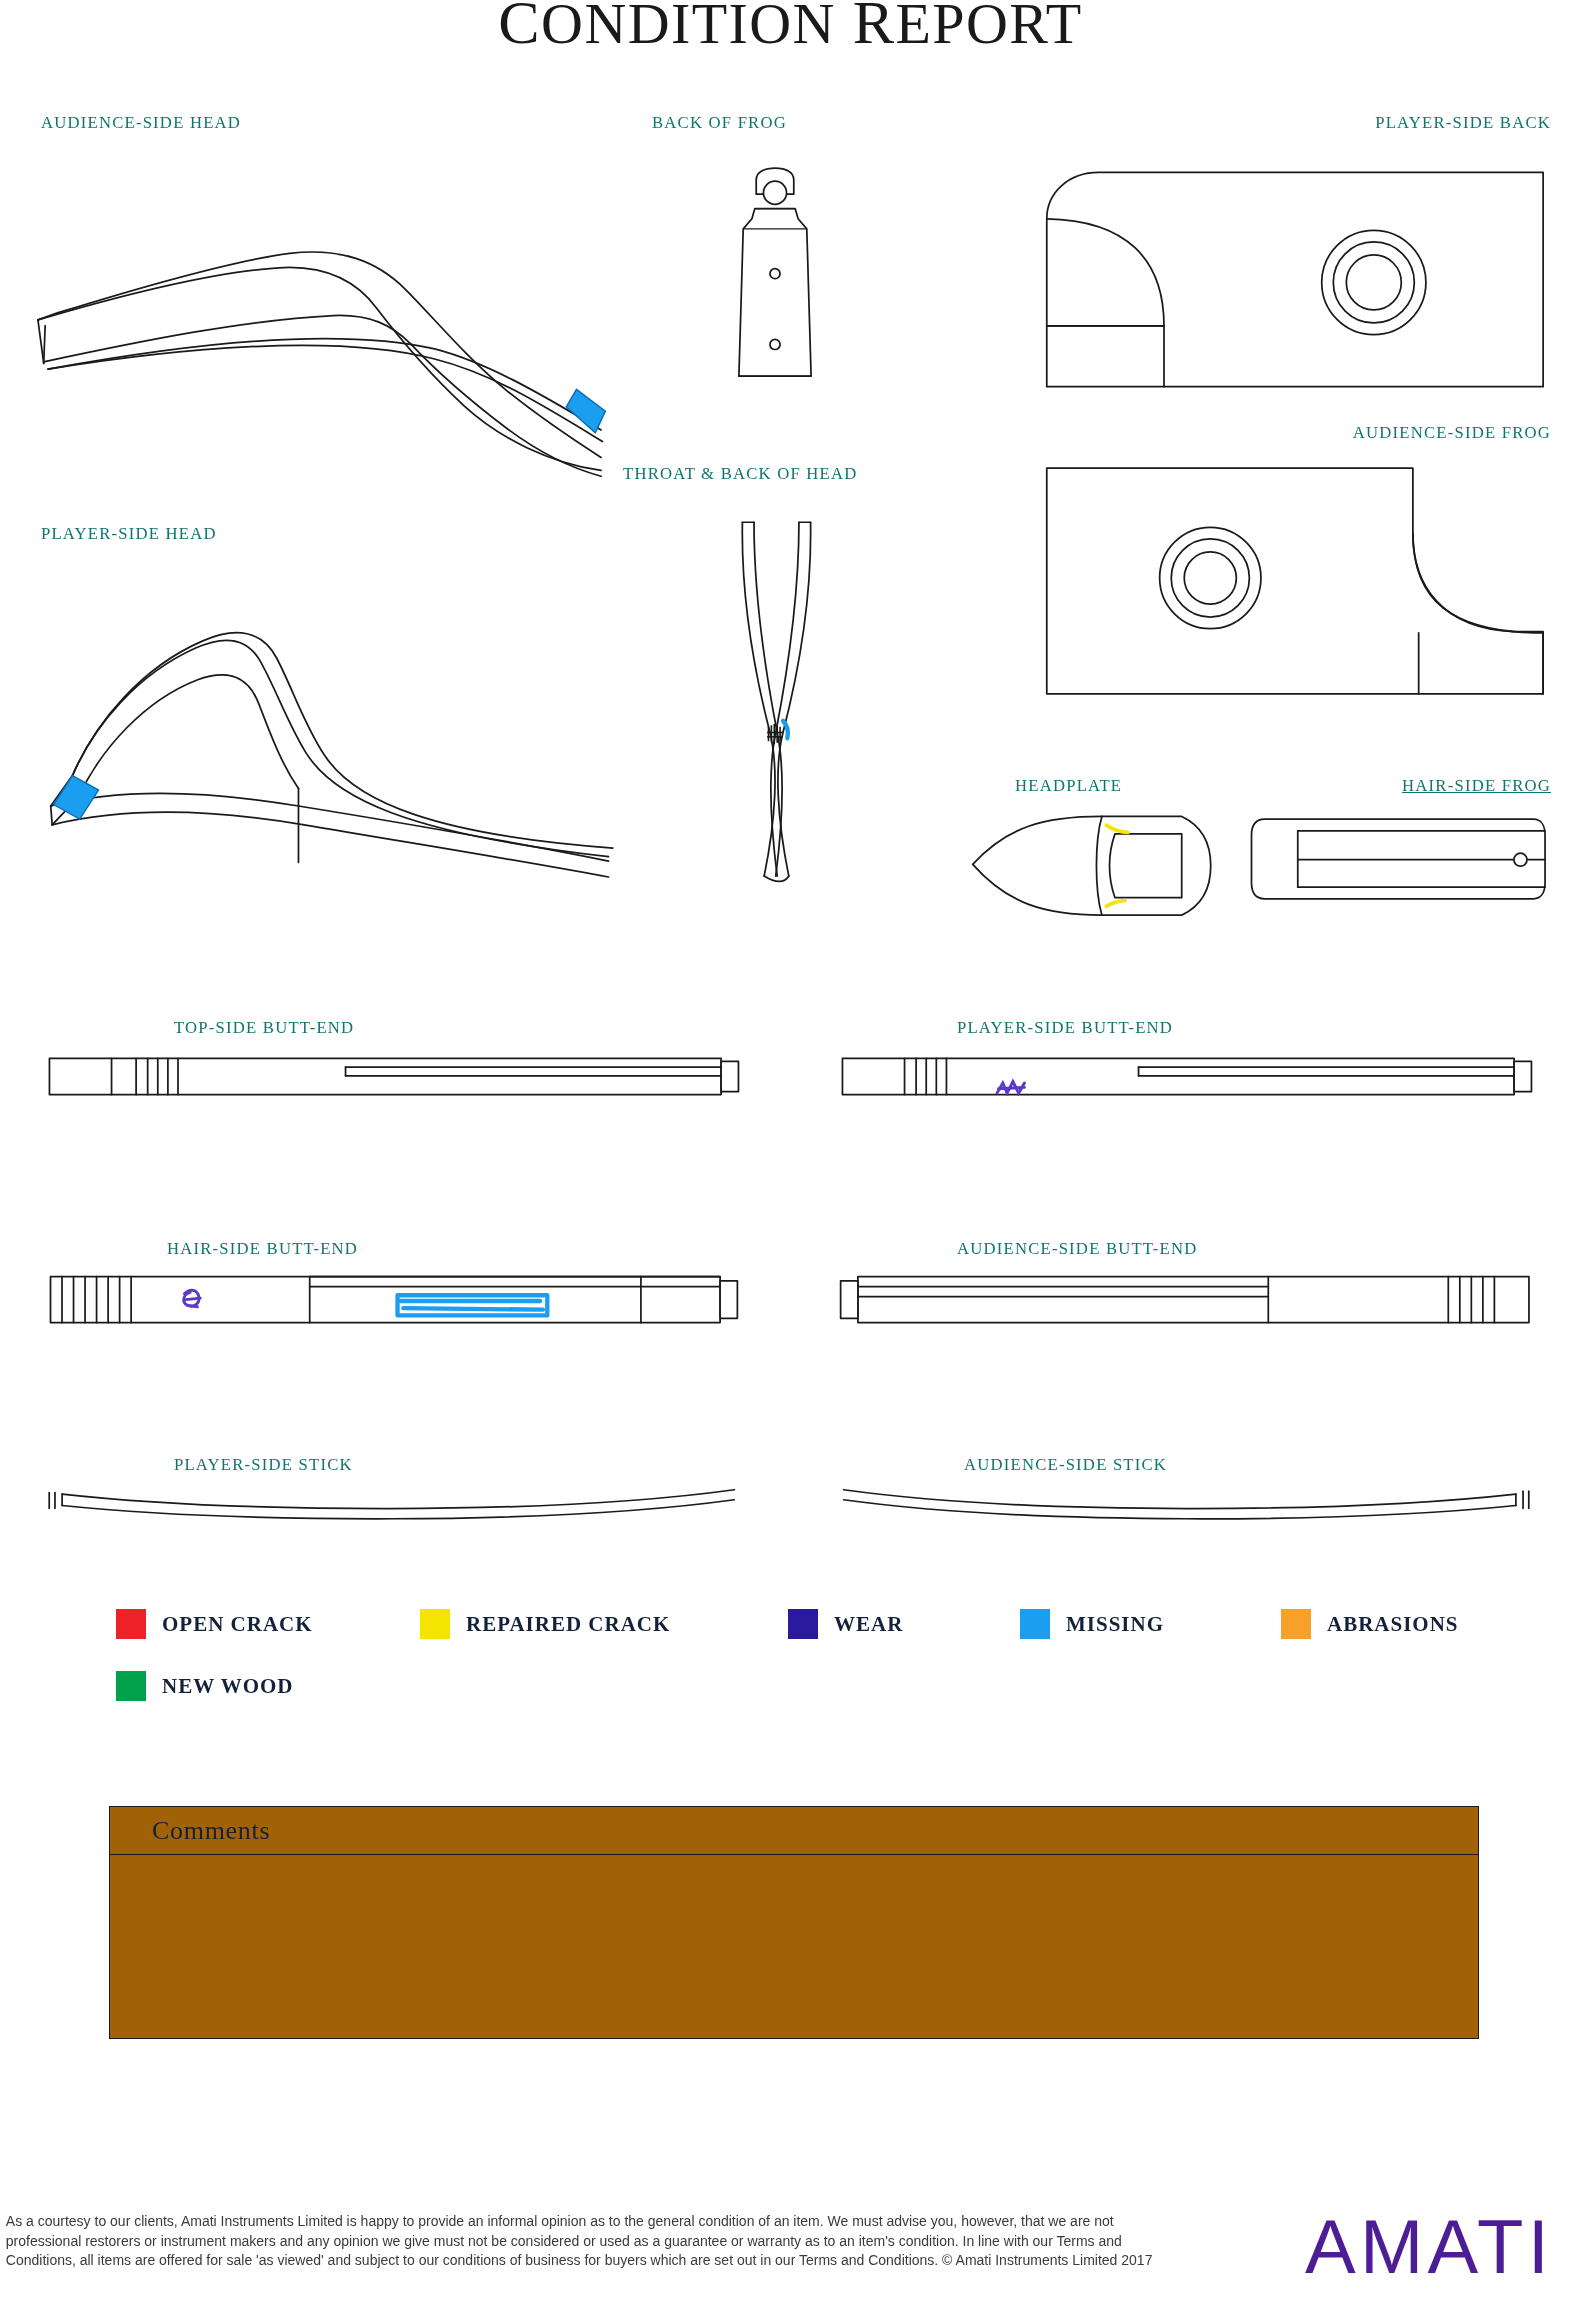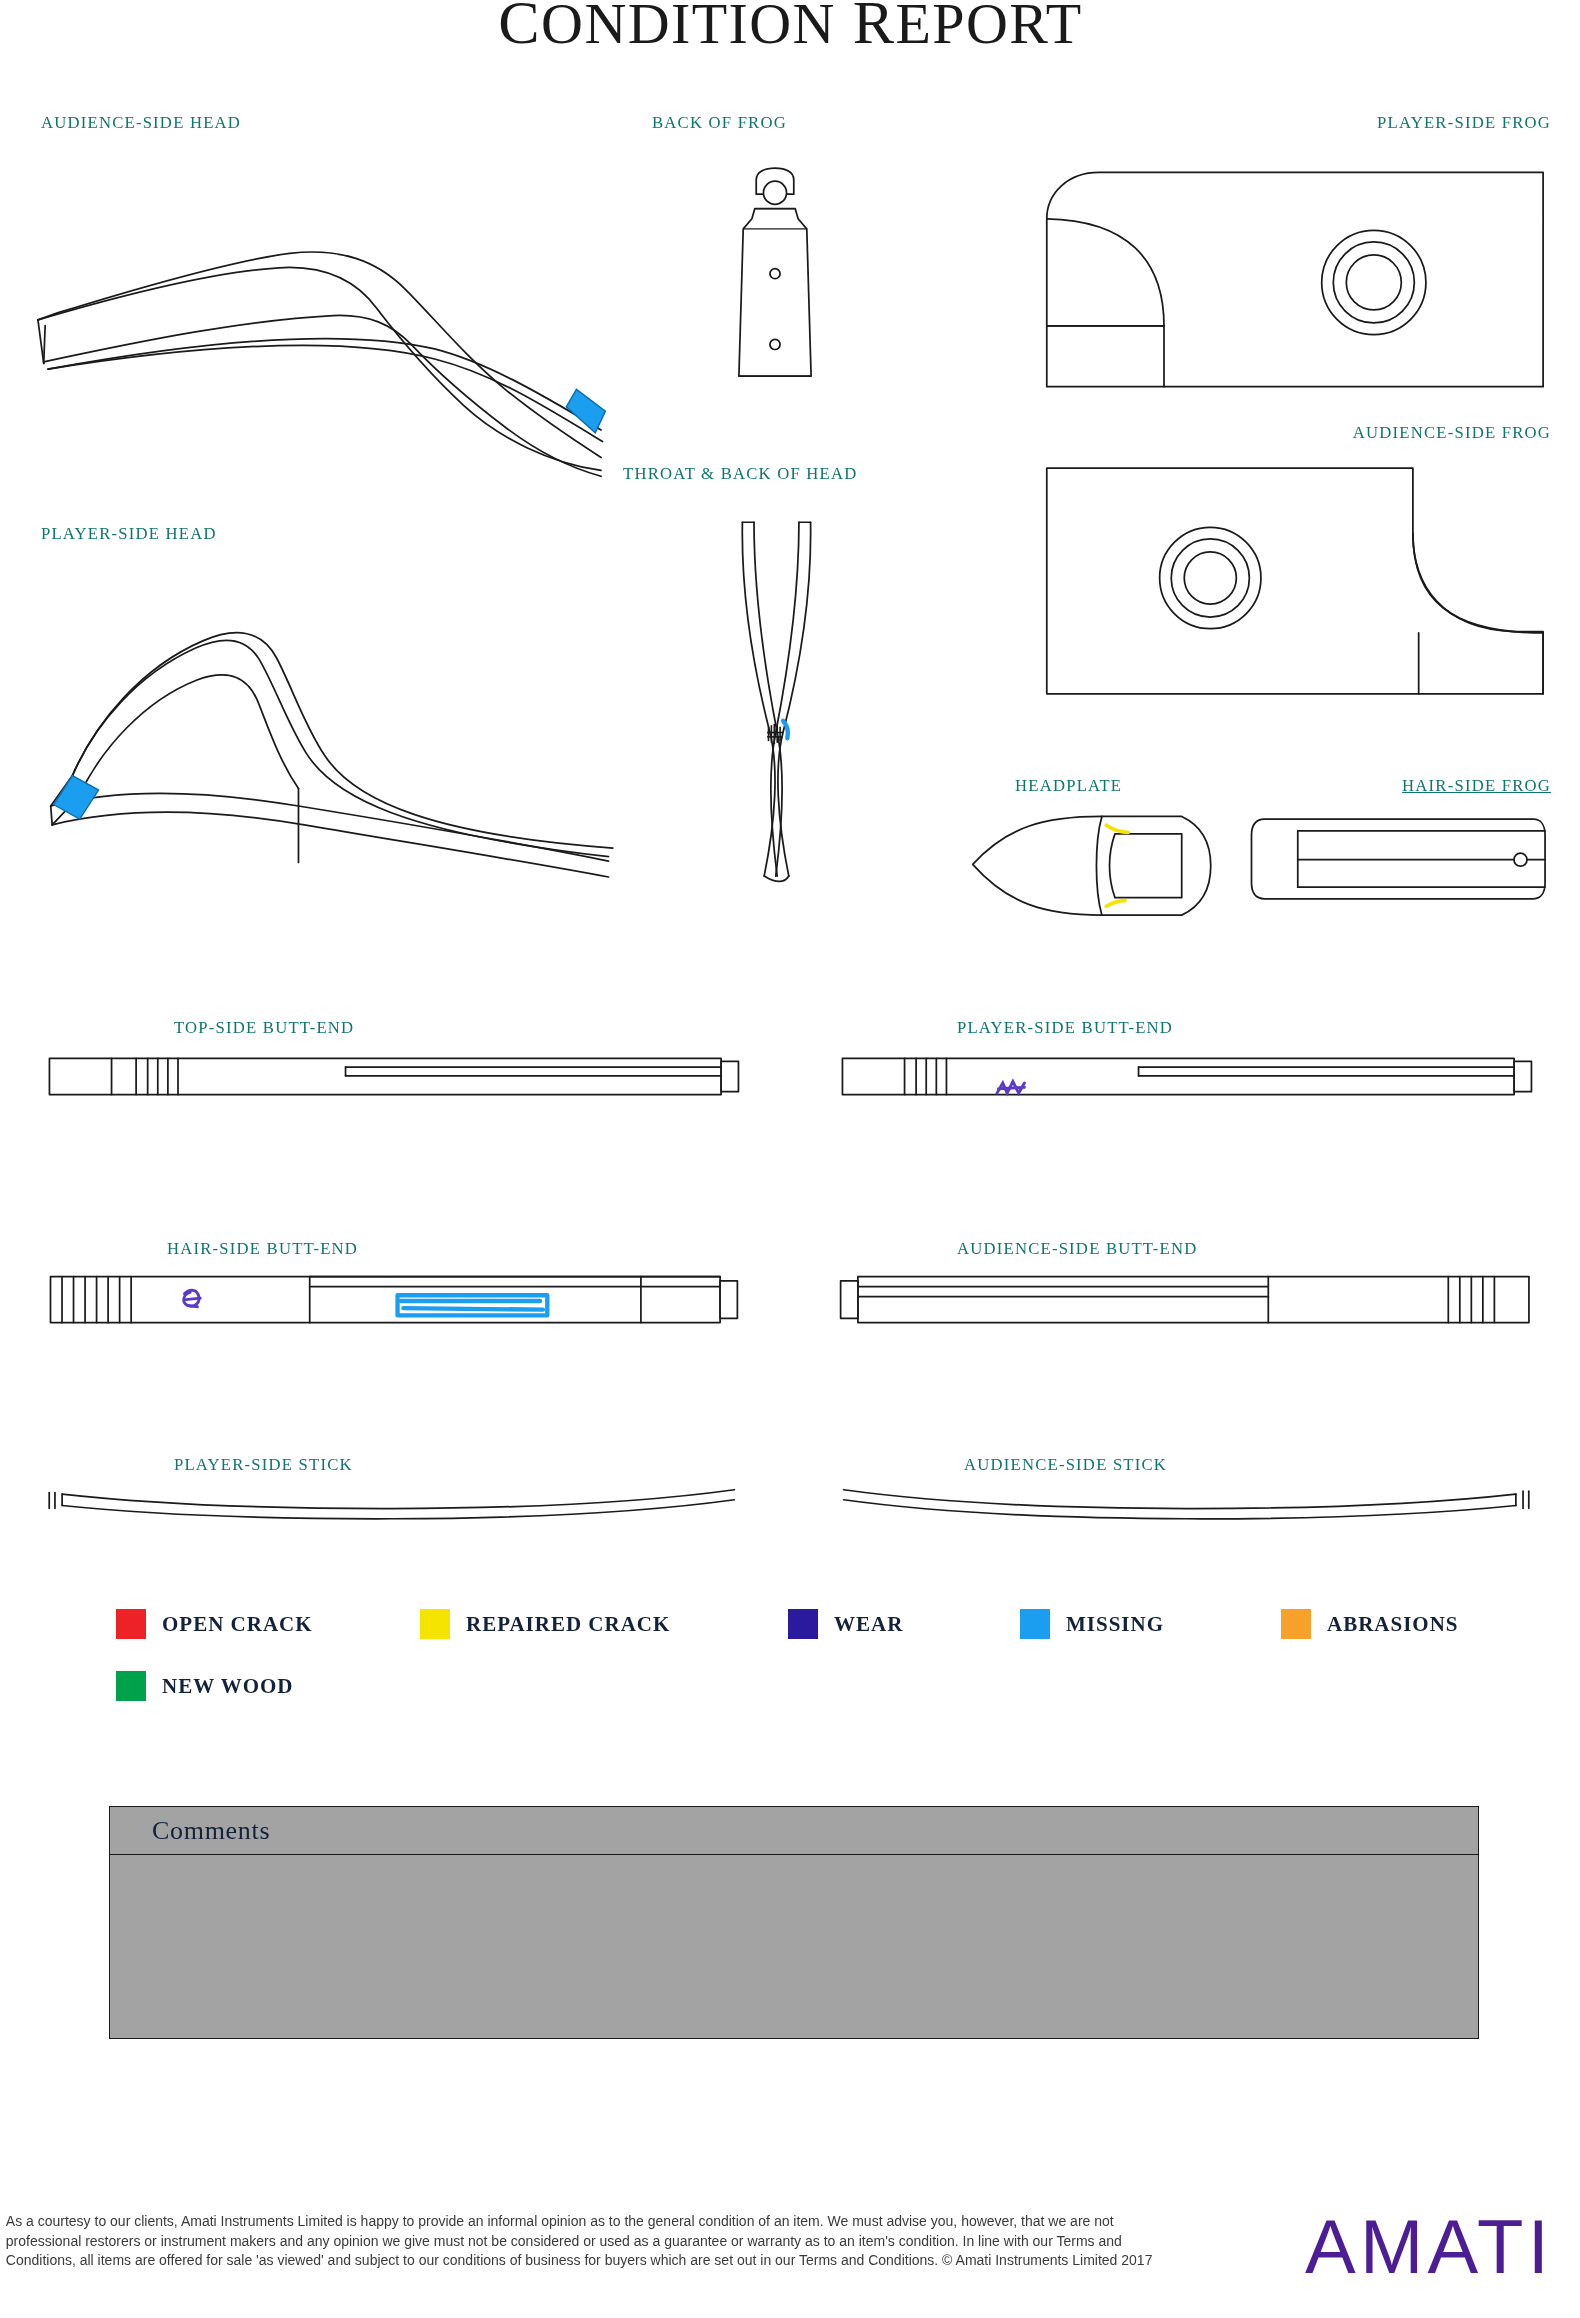--- a/index.html
+++ b/index.html
@@ -115,21 +115,21 @@
     margin-left: 16px;
     white-space: nowrap;
     font-weight: bold;
   }
 
   
   .comments-box {
     position: absolute;
     border: 1.4px solid #1a1a1a;
     box-sizing: border-box;
-    background: #a3a3a3;
+    background: #a16207;
   }
   .comments-head {
     border-bottom: 1.4px solid #1a1a1a;
     height: 48px;
     display: flex;
     align-items: center;
     padding-left: 42px;
     box-sizing: border-box;
   }
   .comments-head span {
@@ -222,21 +222,21 @@
         <path d="M64,290 L64,314"></path>
       <path d="M68,288 L68,316"></path>
         <path d="M72,290 L72,314"></path>
       <path d="M76,292 L76,312"></path>
       <path d="M58,300 L80,300"></path>
       <path d="M58,306 L80,306"></path>
     </g>
     <path class="mark-missing" d="M80,284 C86,290 88,298 86,308"></path>
   </svg>
 
-  <div class="lbl right" style="left:1087px; top:113px; width:464px;">PLAYER-SIDE FROG</div>
+  <div class="lbl right" style="left:1087px; top:113px; width:464px;">PLAYER-SIDE BACK</div>
   <svg class="dwg" style="left:1036px; top:158px;" width="515" height="246" viewBox="0 0 710 340">
     <path class="fillw" d="M14,84 C14,48 44,20 86,20 L700,20 L700,316 L176,316 L176,232 L14,232 Z"></path>
     <path class="ln" d="M14,232 L14,316 L176,316"></path>
     <path class="ln" d="M14,232 L176,232"></path>
     <path class="ln" d="M176,232 C176,140 124,86 14,84"></path>
     <circle class="fillw" cx="466" cy="172" r="72"></circle>
     <circle class="fillw" cx="466" cy="172" r="56"></circle>
     <circle class="fillw" cx="466" cy="172" r="38"></circle>
   </svg>
 

